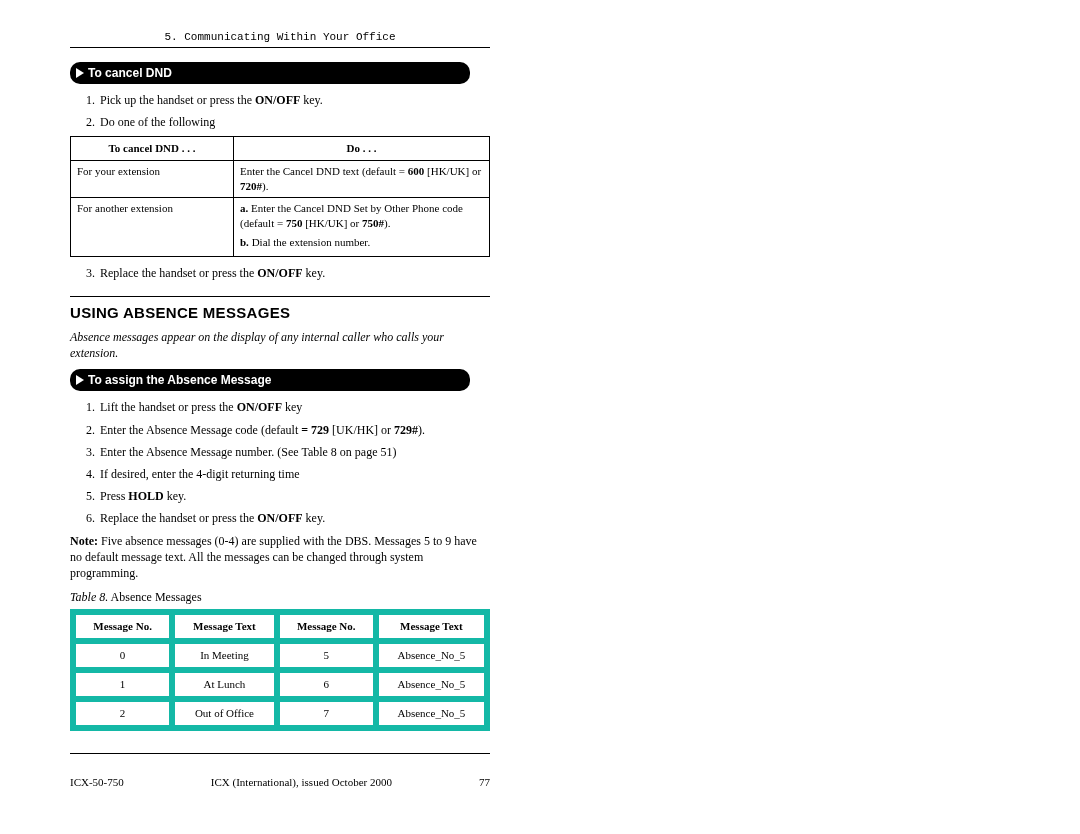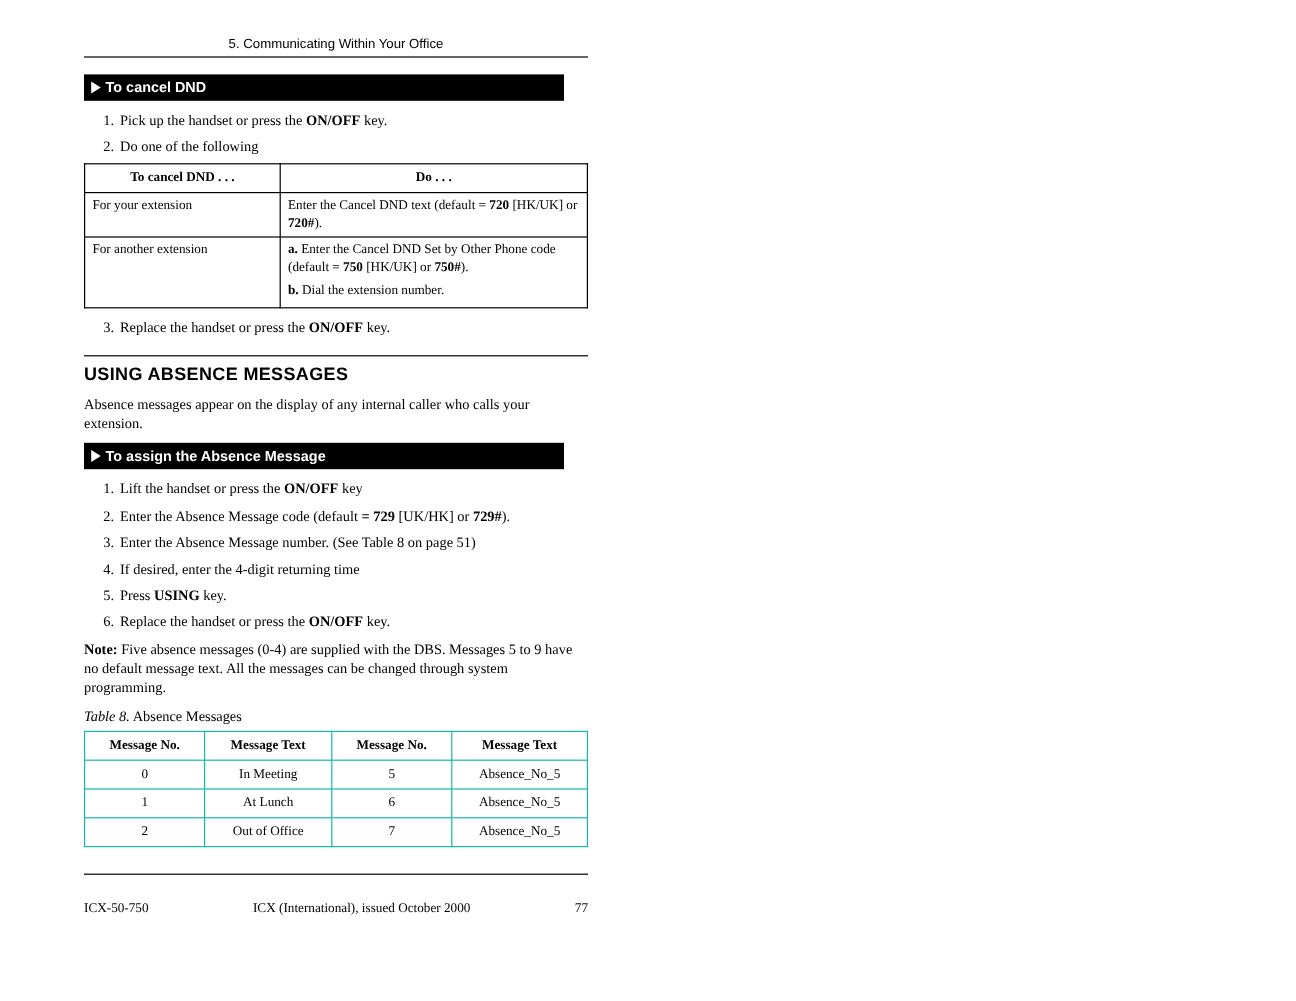--- a/index.html
+++ b/index.html
@@ -16,36 +16,37 @@
     position: absolute;
     left: 70px;
     top: 30px;
     width: 420px;
     font-size: 12px;
     line-height: 1.35;
   }
   .chapter-header {
     text-align: center;
     font-size: 11px;
-    font-family: Liberation Sans, sans-serif;
+    font-family: Liberation Mono, monospace;
   }
   .chapter-rule {
     border-top: 1px solid #000;
     margin: 2px 0 14px 0;
   }
   .proc-bar {
     background: #000;
     color: #fff;
     font-family: "Helvetica", Arial, sans-serif;
     font-weight: bold;
     font-size: 12px;
     padding: 3px 6px 3px 6px;
     width: 388px;
     margin-top: 6px;
     margin-bottom: 8px;
+    border-radius: 10px;
   }
   .arrow {
     display: inline-block;
     width: 0; height: 0;
     border-top: 5px solid transparent;
     border-bottom: 5px solid transparent;
     border-left: 8px solid #fff;
     margin-right: 4px;
     vertical-align: -1px;
   }
@@ -89,36 +90,37 @@
   }
   h2.section {
     font-family: "Helvetica", Arial, sans-serif;
     font-size: 15px;
     letter-spacing: 0.3px;
     font-weight: bold;
     margin: 6px 0 6px 0;
   }
   .body-text {
     margin: 4px 0 8px 0;
+    font-style: italic;
   }
   .note {
     margin: 6px 0 8px 0;
   }
   .caption {
     font-style: italic;
     margin: 4px 0 4px 0;
   }
 
   table.msgs {
     border-collapse: collapse;
     width: 420px;
     font-size: 11px;
   }
   table.msgs th, table.msgs td {
-    border: 1px solid #14b8a6;
+    border: 6px solid #14b8a6;
     padding: 4px 6px;
     text-align: center;
   }
   table.msgs th {
     font-weight: bold;
     font-family: "Times New Roman", Times, serif;
   }
   table.msgs td.txt { text-align: center; }
 
   .footer-rule {
@@ -152,21 +154,21 @@
 
   <table class="dnd">
     <tbody>
         <tr>
       <th>To cancel DND . . .</th>
       <th>Do . . .</th>
     </tr>
     <tr>
       <td class="dnd-left">For your extension</td>
       <td>
-        <span>Enter the Cancel DND text (default = </span><span class="bold">720</span><span> [HK/UK] or </span><span class="bold">720#</span><span>).</span>
+        <span>Enter the Cancel DND text (default = </span><span class="bold">600</span><span> [HK/UK] or </span><span class="bold">720#</span><span>).</span>
       </td>
     </tr>
     <tr>
       <td class="dnd-left">For another extension</td>
       <td>
         <div class="sub-ab">
           <div><span class="bold">a.</span><span> Enter the Cancel DND Set by Other Phone code (default = </span><span class="bold">750</span><span> [HK/UK] or </span><span class="bold">750#</span><span>).</span></div>
           <div><span class="bold">b.</span><span> Dial the extension number.</span></div>
         </div>
       </td>
@@ -184,21 +186,21 @@
 
   <div class="proc-bar">
     <span class="arrow"></span><span>To assign the Absence Message</span>
   </div>
 
   <ol class="steps">
     <li><span>Lift the handset or press the </span><span class="bold">ON/OFF</span><span> key</span></li>
     <li><span>Enter the Absence Message code (default </span><span class="bold">= 729</span><span> [UK/HK] or </span><span class="bold">729#</span><span>).</span></li>
     <li>Enter the Absence Message number. (See Table 8 on page 51)</li>
     <li>If desired, enter the 4-digit returning time</li>
-    <li><span>Press </span><span class="bold">USING</span><span> key.</span></li>
+    <li><span>Press </span><span class="bold">HOLD</span><span> key.</span></li>
     <li><span>Replace the handset or press the </span><span class="bold">ON/OFF</span><span> key.</span></li>
   </ol>
 
   <div class="note">
     <span class="bold">Note: </span><span> Five absence messages (0-4) are supplied with the DBS.  Messages 5 to 9 have no default message text. All the messages can be changed through system programming.</span>
   </div>
 
   <div class="caption">
     <span>Table 8.</span><span style="font-style:normal">  Absence Messages</span>
   </div>

